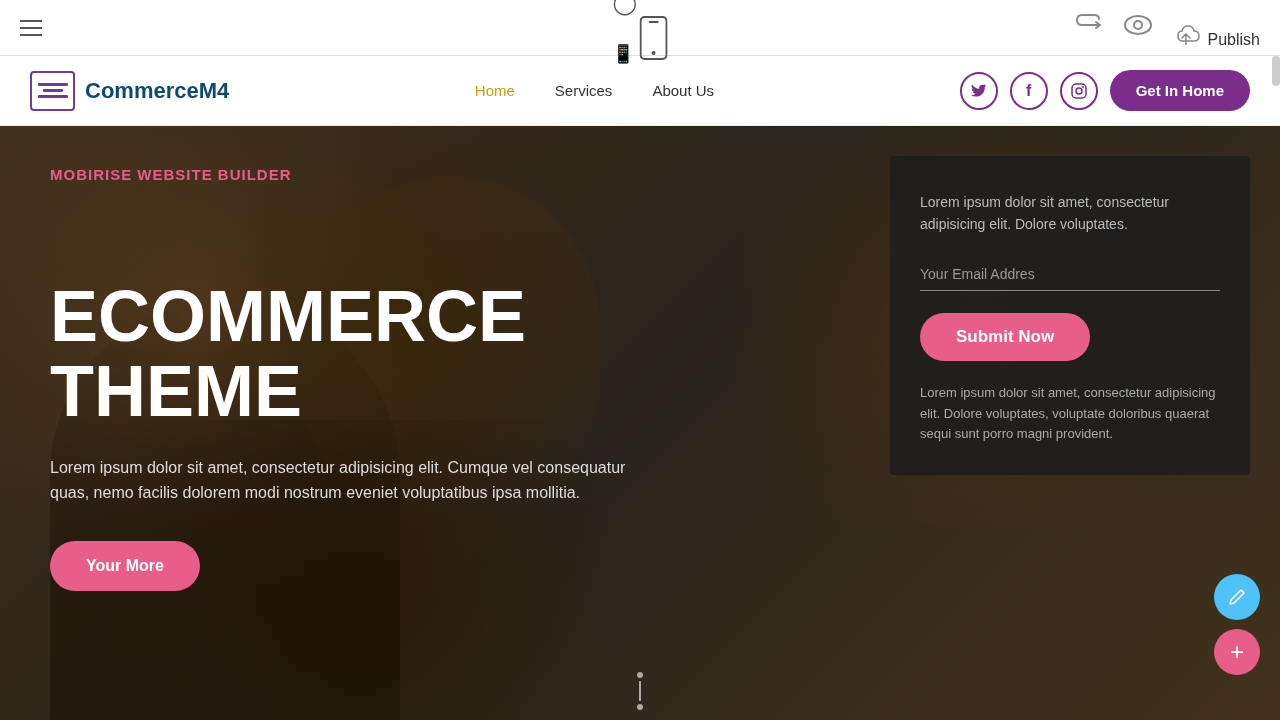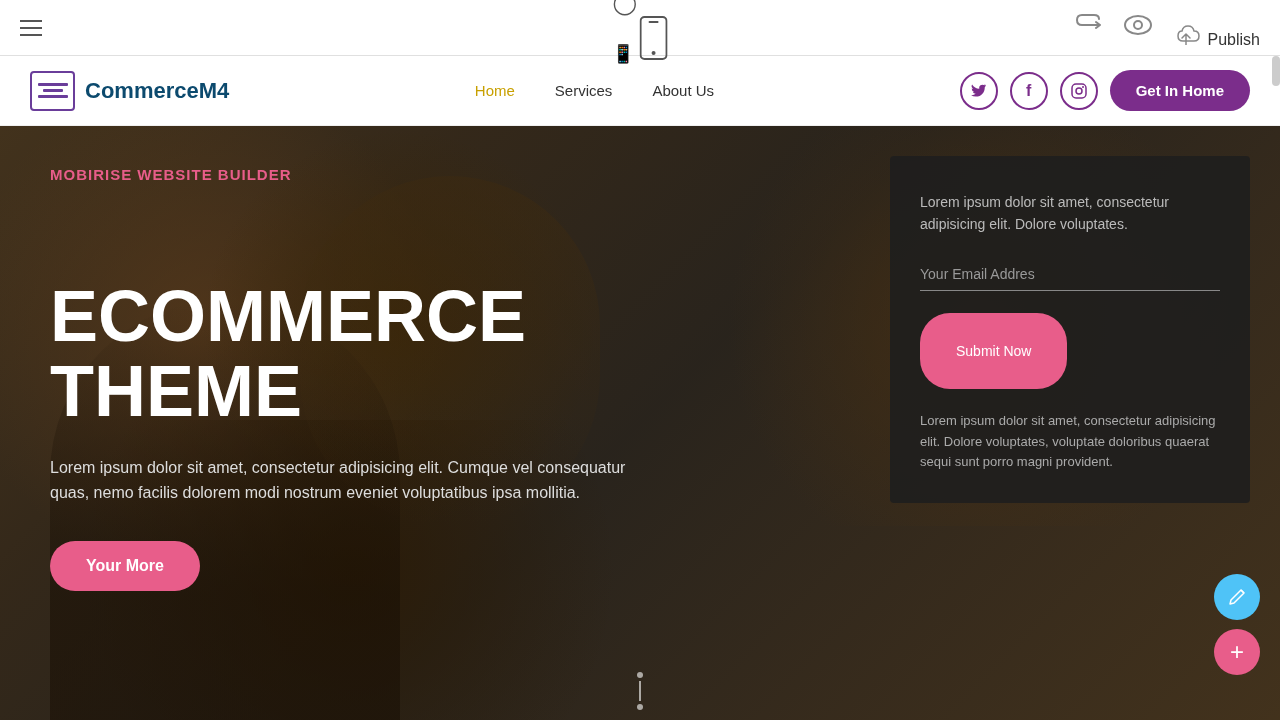--- a/index.html
+++ b/index.html
@@ -172,23 +172,23 @@
       padding: 8px 0;
       margin-bottom: 22px;
       outline: none;
     }
     .email-input::placeholder { color: #999; }
     .submit-btn {
       background: #e85d8a;
       color: #fff;
       border: none;
       border-radius: 30px;
-      padding: 30px 36px;
-      font-size: 14px;
-      font-weight: 400;
+      padding: 14px 36px;
+      font-size: 17px;
+      font-weight: 700;
       cursor: pointer;
       margin-bottom: 22px;
     }
     .subscribe-footer {
       font-size: 13px;
       color: #aaa;
       line-height: 1.6;
     }
 
     

